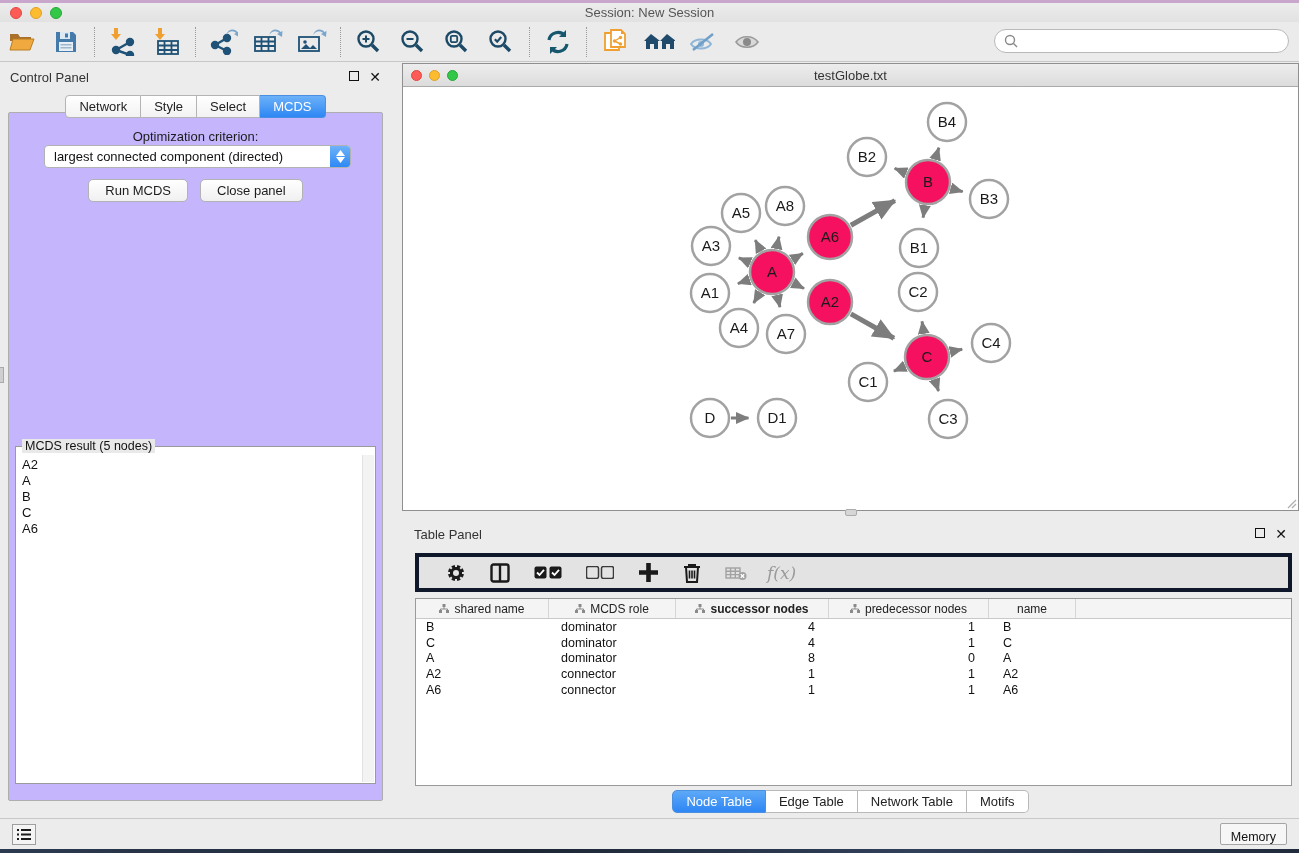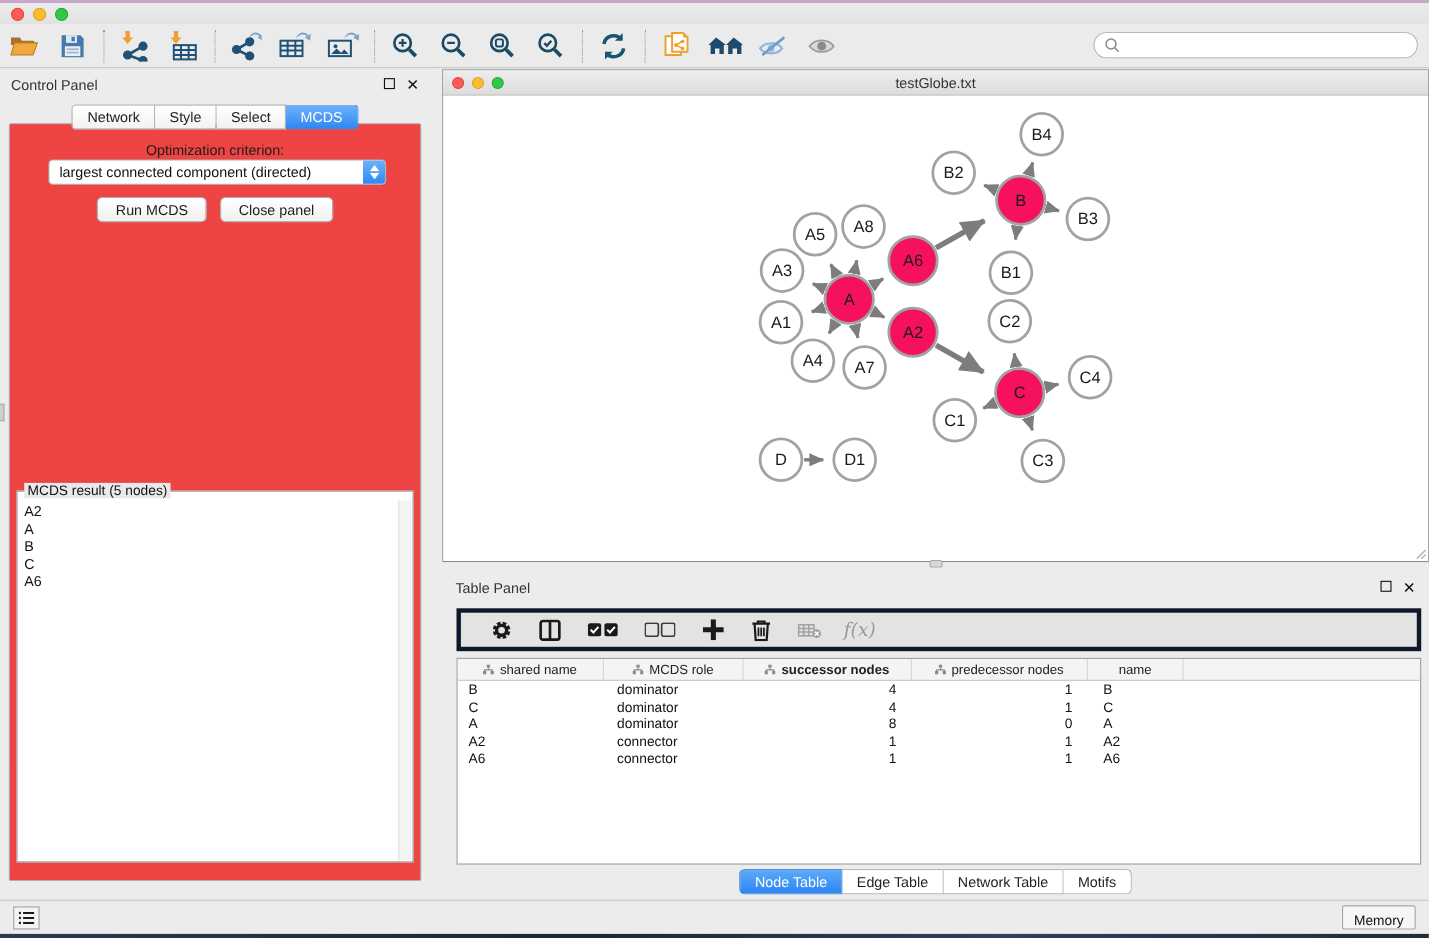--- a/index.html
+++ b/index.html
@@ -28,21 +28,21 @@
   .panel-head { height:28px; display:flex; align-items:center; padding:0 10px; }
   .panel-title { font-size:13px; color:#333; }
   .panel-head .spacer{ flex:1; }
   .wctl { font-size:12px; color:#111; margin-left:10px; cursor:default; }
   .float-box { width:10px; height:10px; border:1.5px solid #111; display:inline-block; }
   .cp-tabs { position:absolute; left:0; top:32px; width:100%; display:flex; justify-content:center; z-index:2; }
   .cp-tab { border:1px solid #b4b4b4; background:linear-gradient(#ffffff,#f2f2f2); padding:3px 13px; font-size:13px; color:#222; border-left-width:0; }
   .cp-tab:first-child { border-left-width:1px; border-radius:4px 0 0 4px; }
   .cp-tab:last-child { border-radius:0 4px 4px 0; }
   .cp-tab.active { background:linear-gradient(#6cb1f8,#2e87f4); color:#fff; border-color:#4a90e0; }
-  .cp-body { position:absolute; left:8px; top:49px; width:375px; height:689px; border:1px solid #aeaeae; background:#ef4444; border-radius:2px; }
+  .cp-body { position:absolute; left:8px; top:49px; width:375px; height:689px; border:1px solid #aeaeae; background:#c4b5fd; border-radius:2px; }
   .opt-label { text-align:center; margin-top:16px; font-size:13px; color:#1c1c1c; }
   .combo { position:absolute; left:35px; top:32px; width:307px; height:23px; background:#fff; border:1px solid #b2b2b2; border-radius:4px; display:flex; align-items:center; }
   .combo-text { flex:1; padding-left:9px; font-size:13px; color:#111; white-space:nowrap; overflow:hidden; }
   .combo-btn { width:20px; height:100%; background:linear-gradient(#6db2f9,#2f88f5); border-radius:0 3px 3px 0; display:flex; flex-direction:column; align-items:center; justify-content:center; gap:1px; }
   .combo-btn svg{ display:block; }
   .btn-row { position:absolute; left:0; top:66px; width:100%; display:flex; justify-content:center; gap:12px; }
   .mac-btn { background:linear-gradient(#ffffff,#f0f0f0); border:1px solid #b3b3b3; border-radius:5px; padding:3px 16px; font-size:13px; color:#1c1c1c; }
   .result-box { position:absolute; left:6px; top:333px; width:361px; height:338px; background:#fff; border:1px solid #9a9a9a; }
   .result-legend { position:absolute; left:6px; top:-8px; background:#e9e9e9; padding:0 3px; font-size:12.5px; color:#111; }
   .result-list { padding:10px 4px 0 6px; font-size:13px; color:#111; }
@@ -87,20 +87,21 @@
 </head>
 <body>
 
 <div class="top-accent"></div>
 <div class="titlebar">
   <div class="traffic">
     <span class="light red"></span>
     <span class="light yellow"></span>
     <span class="light green"></span>
   </div>
+  <div class="titlebar-title">Session: New Session</div>
 </div>
 
 <div class="toolbar">
   <span class="tb-icon">
     <svg width="28" height="24" viewBox="0 0 28 24">
         <path d="M2 4h8l2 3h11v4H2z" fill="#a9712c"></path>
         <path d="M5 9h21l-4 11H2z" fill="#f0a93f" stroke="#b97f23" stroke-width="1"></path>
       </svg>
   </span>
   <span class="tb-icon">

